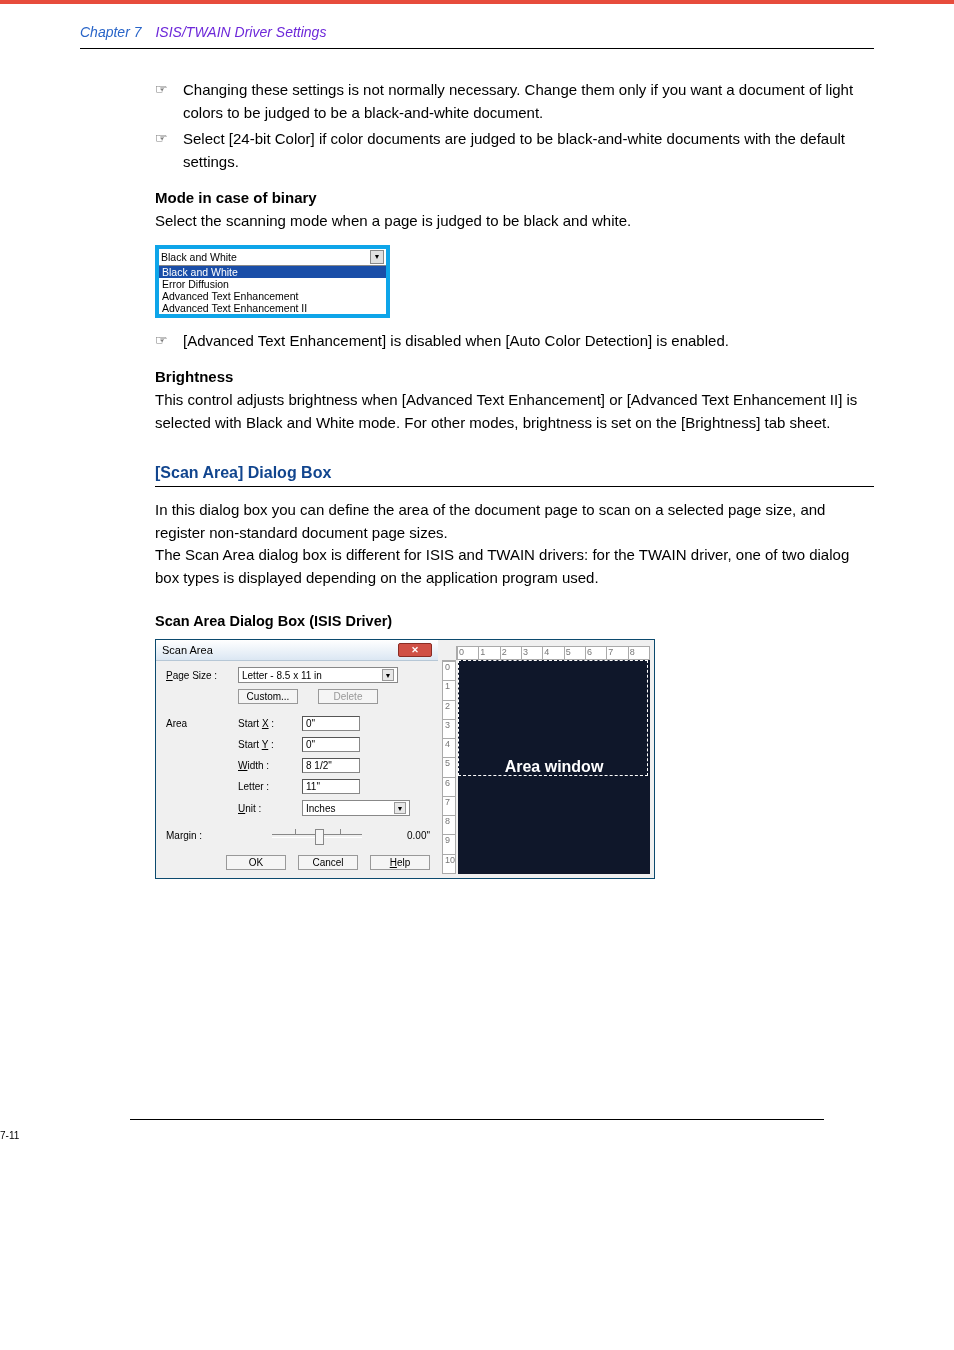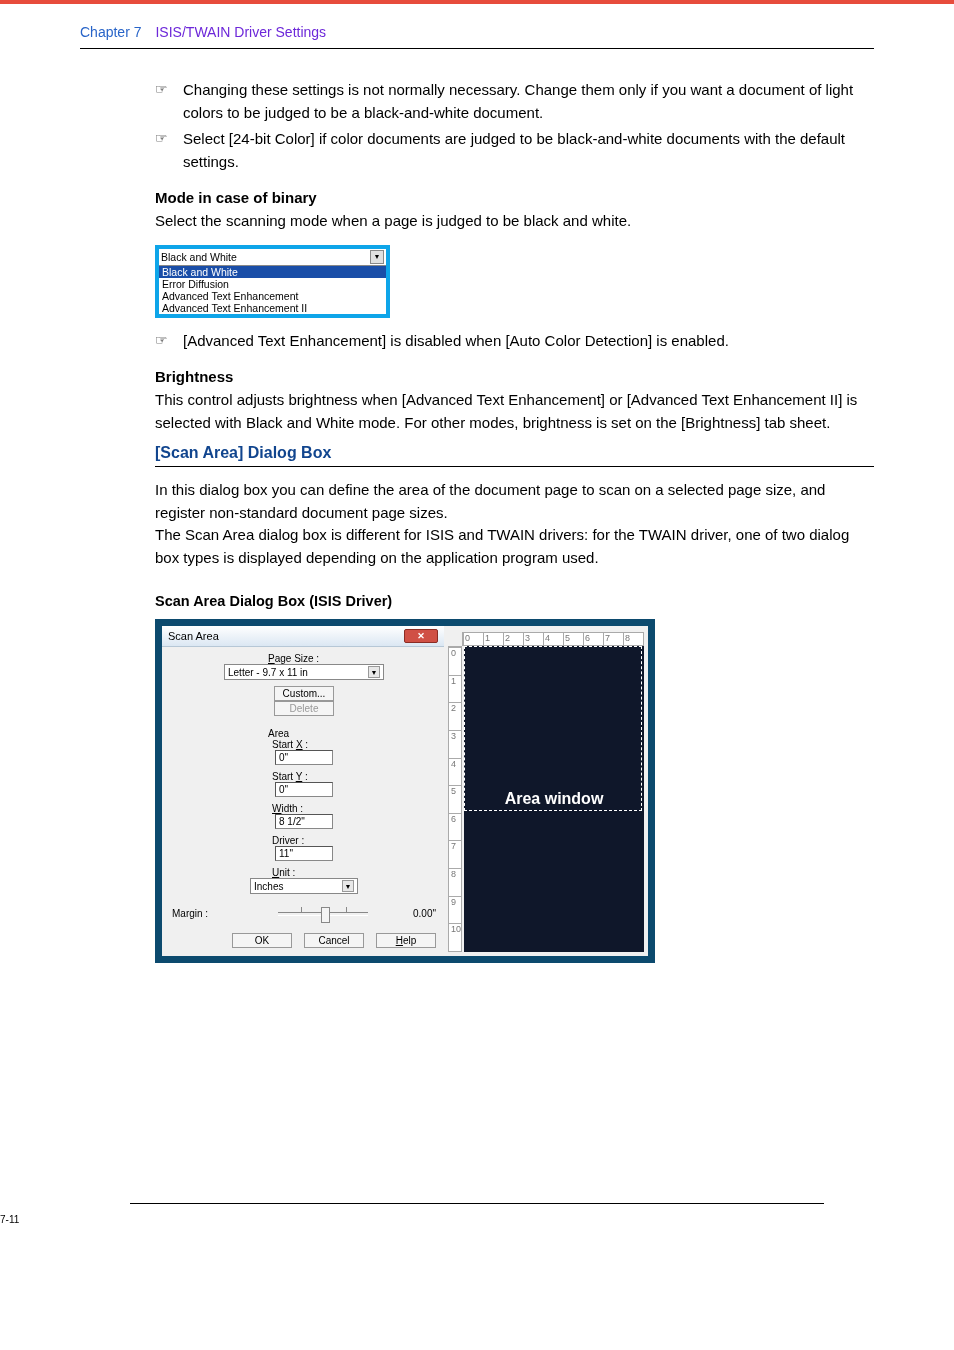--- a/index.html
+++ b/index.html
@@ -10,20 +10,21 @@
     background: #fff;
     width: 954px;
     margin: 0 auto;
   }
   .page-border { border-top: 4px solid #e74c3c; width: 100%; }
   .header-row {
     display: flex;
     align-items: flex-end;
     padding: 20px 0 8px 80px;
     font-size: 14px;
+    font-style: italic;
   }
   .header-chap { color: #2864c8; margin-right: 14px; }
   .header-title { color: #6d28d9; }
   .header-rule { margin: 0 80px 30px 80px; border: none; border-top: 1px solid #000; }
   .content { padding: 0 80px 0 155px; }
   .bullet { display: flex; gap: 8px; margin-bottom: 4px; line-height: 1.5; }
   .pointer { font-family: sans-serif; font-size: 14px; line-height: 1.5; min-width: 20px; }
   h4.section-sub { font-size: 15px; font-weight: bold; margin-top: 16px; margin-bottom: 4px; }
   p.body { line-height: 1.5; }
   .dropdown-img {
@@ -36,49 +37,49 @@
   .dd-select {
     border-bottom: 1px solid #888;
     display: flex; justify-content: space-between; align-items: center;
     padding: 1px 2px;
     background: #fff;
   }
   .dd-arrow { width: 14px; height: 14px; background: #e0e0e0; border: 1px solid #888; display:flex; align-items:center; justify-content:center; font-size:7px;}
   .dd-list { background:#fff; }
   .dd-list div { padding: 0 3px; }
   .dd-highlight { background:#1a4ea8; color:#fff; }
-  h3.box-title { font-size: 16px; font-weight: bold; color:#11458e; margin-top: 10px; padding-bottom: 4px; border-bottom: 1px solid #000; }
+  h3.box-title { font-size: 16px; font-weight: bold; color:#11458e; margin-top: 30px; padding-bottom: 4px; border-bottom: 1px solid #000; }
   .after-h3 { margin-top: 12px; }
   .dialog-section-label { font-weight: bold; font-size: 14.5px; margin-top: 24px; margin-bottom: 10px; }
 
   .dialog-outer {
     display: flex;
     width: 500px;
     font-family: "MS Sans Serif", Arial, sans-serif;
     font-size: 10px;
-    border: 7px solid #0c4a6e;
+    border: 1px solid #0c4a6e;
     background: #f0f0f0;
   }
   .dlg-left { flex: 1.05; padding: 6px 8px 8px 10px; position: relative; }
   .dlg-right { flex: 0.95; background:#f0f0f0; padding: 6px 0 2px 0; position: relative; }
   .dlg-titlebar {
     position:relative;
     margin: -6px -8px 6px -10px;
     background: linear-gradient(#fff, #dbe7f3);
     border-bottom: 1px solid #b6c7d6;
     padding: 3px 6px;
     color: #000;
     display:flex; justify-content:space-between; align-items:center;
     font-size:11px;
   }
   .dlg-close {
     width: 34px; height: 14px; background:#d05045; border:1px solid #8a2c24; color:#fff;
     display:flex; justify-content:center; align-items:center; font-size:9px; font-weight:bold; border-radius:2px;
   }
-  .form-row { display:flex; align-items:center; margin-bottom: 6px; flex-direction: column; }
+  .form-row { display:flex; align-items:center; margin-bottom: 6px; }
   .fr-label { width: 72px; }
   .ctl-btn {
     background:#f5f5f5; border:1px solid #999; padding:1px 6px; min-width:60px; text-align:center;
   }
   .ctl-disabled { color:#999; }
   .ctl-select {
     border:1px solid #888; background:#fff; padding:1px 3px; display:flex; justify-content:space-between;
     align-items:center; width:160px;
   }
   .little-arrow { width:12px; height:12px; background:#e8e8e8; border:1px solid #999; display:flex;align-items:center;justify-content:center; font-size:7px;}
@@ -167,21 +168,21 @@
   <div class="dialog-outer">
     <div class="dlg-left">
       <div class="dlg-titlebar">
         <span>Scan Area</span>
         <span class="dlg-close">✕</span>
       </div>
 
       <div class="form-row">
         <span class="fr-label"><span class="u">P</span>age Size :</span>
         <div class="ctl-select">
-          <span>Letter - 9.7 x 11 in</span>
+          <span>Letter - 8.5 x 11 in</span>
           <span class="little-arrow">▼</span>
         </div>
       </div>
       <div class="form-row">
         <span class="fr-label"></span>
         <span class="ctl-btn">Custom...</span>
         <span style="width:20px"></span>
         <span class="ctl-btn ctl-disabled">Delete</span>
       </div>
 
@@ -197,21 +198,21 @@
         <span style="width:64px">Start <span class="u">Y</span> :</span>
         <span class="ctl-input">0"</span>
       </div>
       <div class="form-row">
         <span class="fr-label"></span>
         <span style="width:64px"><span class="u">W</span>idth :</span>
         <span class="ctl-input">8 1/2"</span>
       </div>
       <div class="form-row">
         <span class="fr-label"></span>
-        <span style="width:64px">Driver :</span>
+        <span style="width:64px">Letter :</span>
         <span class="ctl-input">11"</span>
       </div>
       <div class="form-row">
         <span class="fr-label"></span>
         <span style="width:64px"><span class="u">U</span>nit :</span>
         <div class="ctl-select" style="width:108px">
           <span>Inches</span>
           <span class="little-arrow">▼</span>
         </div>
       </div>

